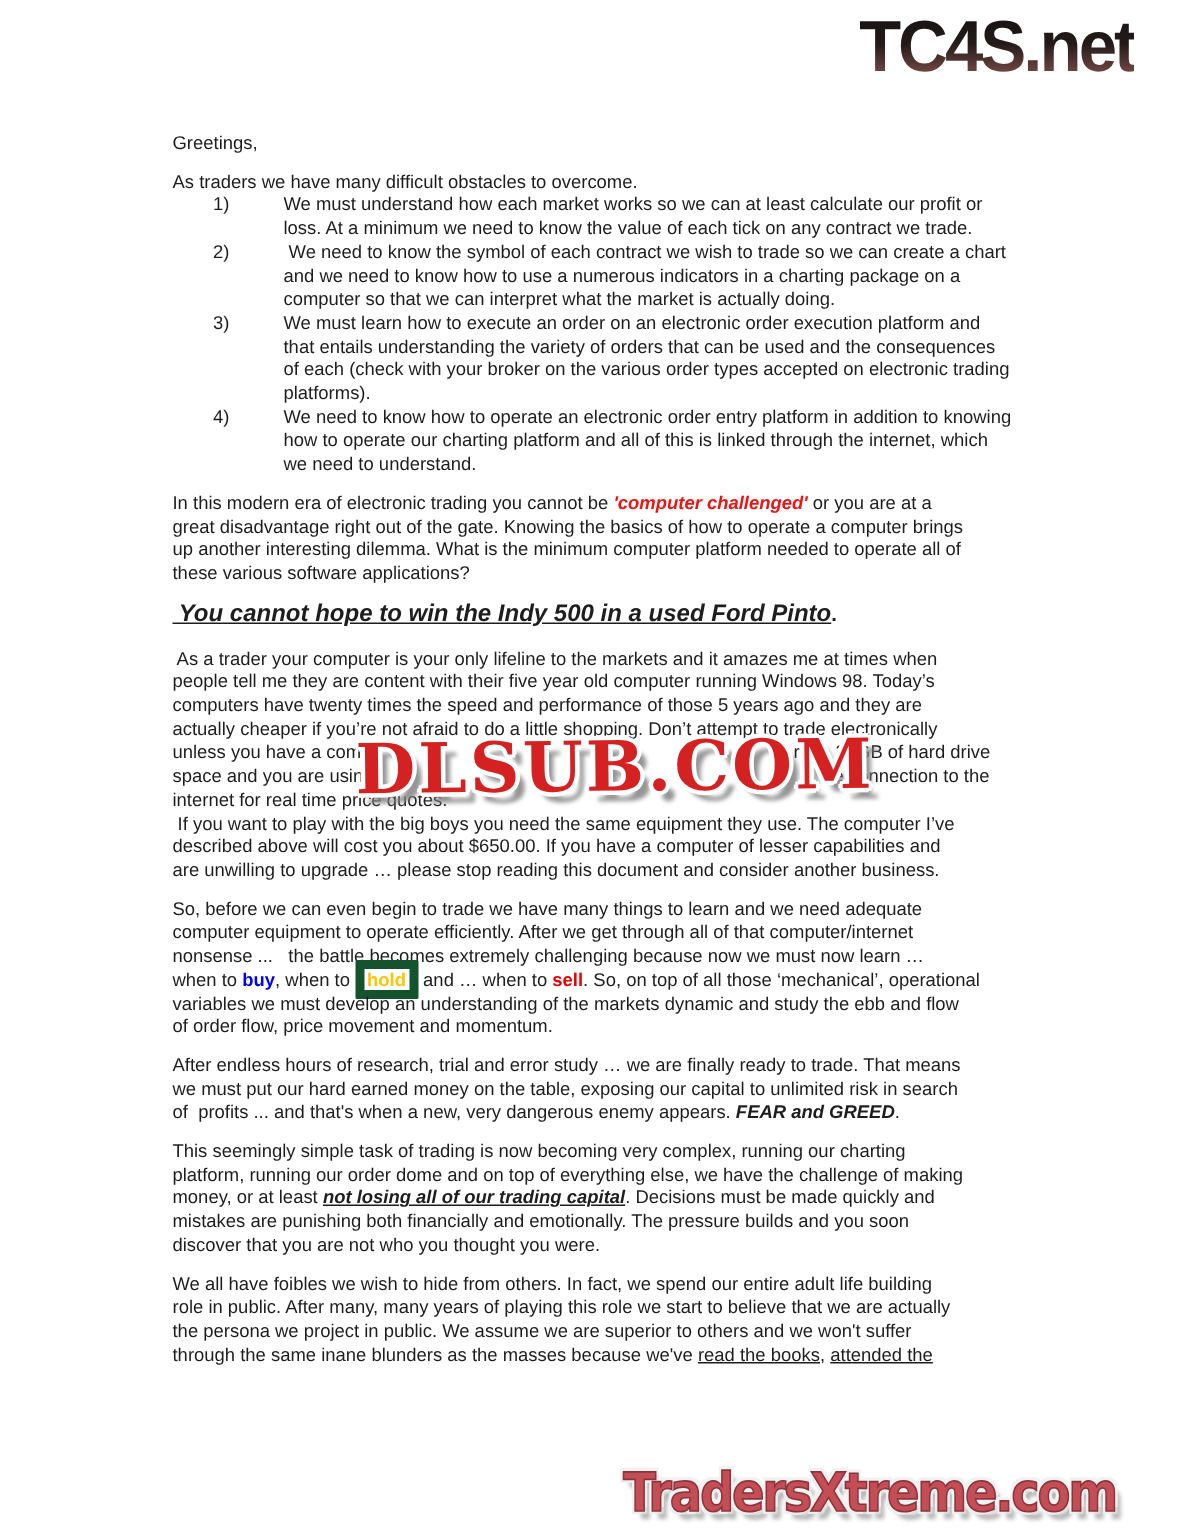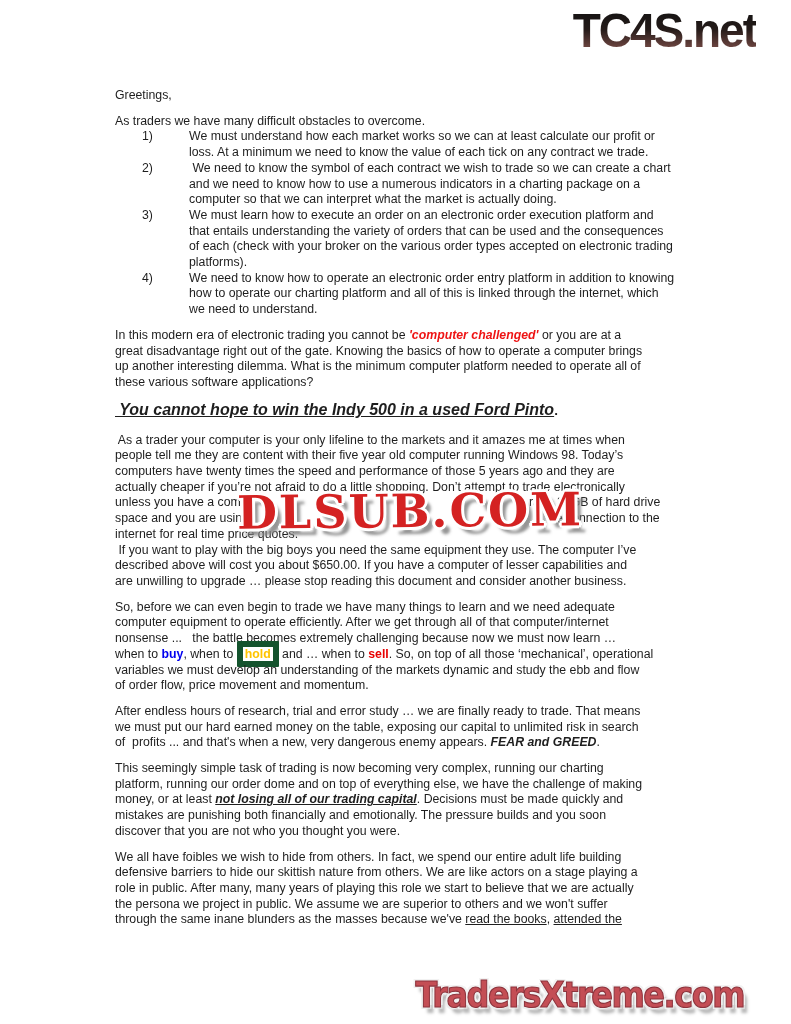--- a/index.html
+++ b/index.html
@@ -136,21 +136,20 @@
       </div>
     <div class="para">
         <div class="line"><span>This seemingly simple task of trading is now becoming very complex, running our charting</span></div>
         <div class="line"><span>platform, running our order dome and on top of everything else, we have the challenge of making</span></div>
         <div class="line"><span>money, or at least </span><span class="seg-biu">not losing all of our trading capital</span><span>. Decisions must be made quickly and</span></div>
         <div class="line"><span>mistakes are punishing both financially and emotionally. The pressure builds and you soon</span></div>
         <div class="line"><span>discover that you are not who you thought you were.</span></div>
       </div>
     <div class="para">
         <div class="line"><span>We all have foibles we wish to hide from others. In fact, we spend our entire adult life building</span></div>
-        <div class="line"><span>defensive barriers to hide our skittish nature from others. We are like actors on a stage playing a</span></div>
         <div class="line"><span>role in public. After many, many years of playing this role we start to believe that we are actually</span></div>
         <div class="line"><span>the persona we project in public. We assume we are superior to others and we won't suffer</span></div>
         <div class="line"><span>through the same inane blunders as the masses because we've </span><span class="seg-u">read the books</span><span>, </span><span class="seg-u">attended the</span></div>
       </div>
   </div>
 
   <div class="dlsub">DLSUB.COM</div>
 
   <div class="txtreme">TradersXtreme.com</div>
 

